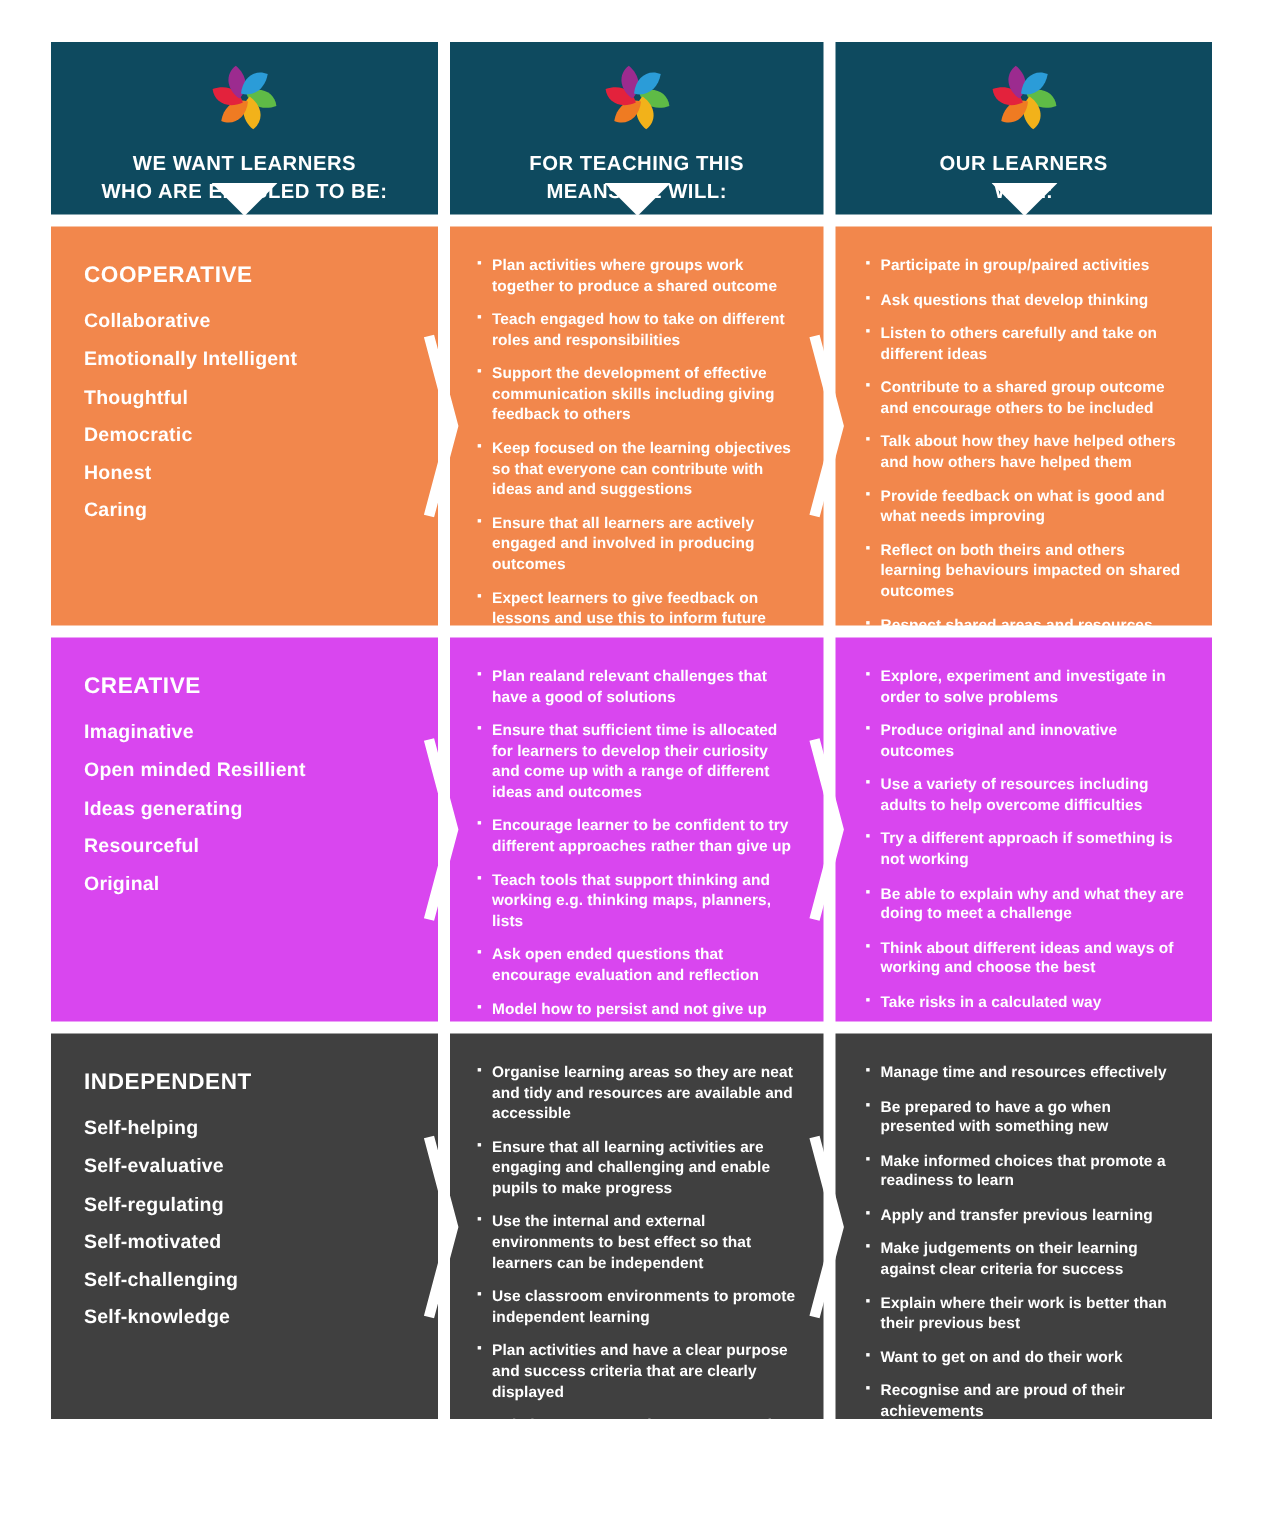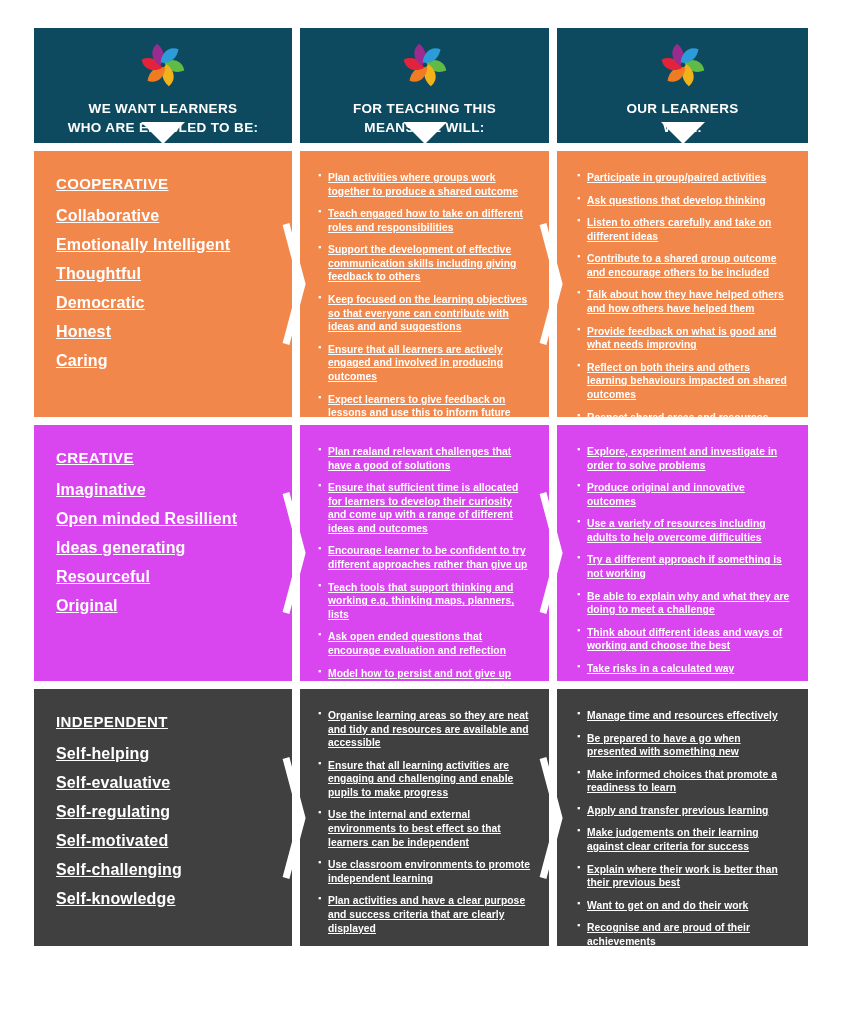--- a/index.html
+++ b/index.html
@@ -75,38 +75,37 @@
     margin-top: 8px;
   }
   .row.r1 { height: 266px; }
   .row.r2 { height: 256px; }
   .row.r3 { height: 257px; }
 
   .cell {
     position: relative;
     color: #ffffff;
     overflow: visible;
-    text-decoration: underline;
   }
   .cell.c1 { flex: 0 0 258px; padding: 24px 22px 10px 22px; }
   .cell.c2 { flex: 0 0 249px; padding: 20px 18px 10px 18px; }
   .cell.c3 { flex: 1 1 auto;  padding: 20px 18px 10px 20px; }
 
   .orange .cell { background: #f2874c; }
   .blue   .cell { background: #d946ef; }
   .green  .cell { background: #404040; }
 
   .cat-title {
     font-size: 15px;
     font-weight: bold;
     letter-spacing: 0.4px;
     margin-bottom: 14px;
   }
   .trait {
-    font-size: 16px;
+    font-size: 13px;
     font-weight: bold;
     line-height: 1.25;
     margin-bottom: 9px;
     letter-spacing: 0.15px;
   }
 
   .bullets { list-style: none; }
   .bullets li {
     position: relative;
     font-size: 10.3px;

